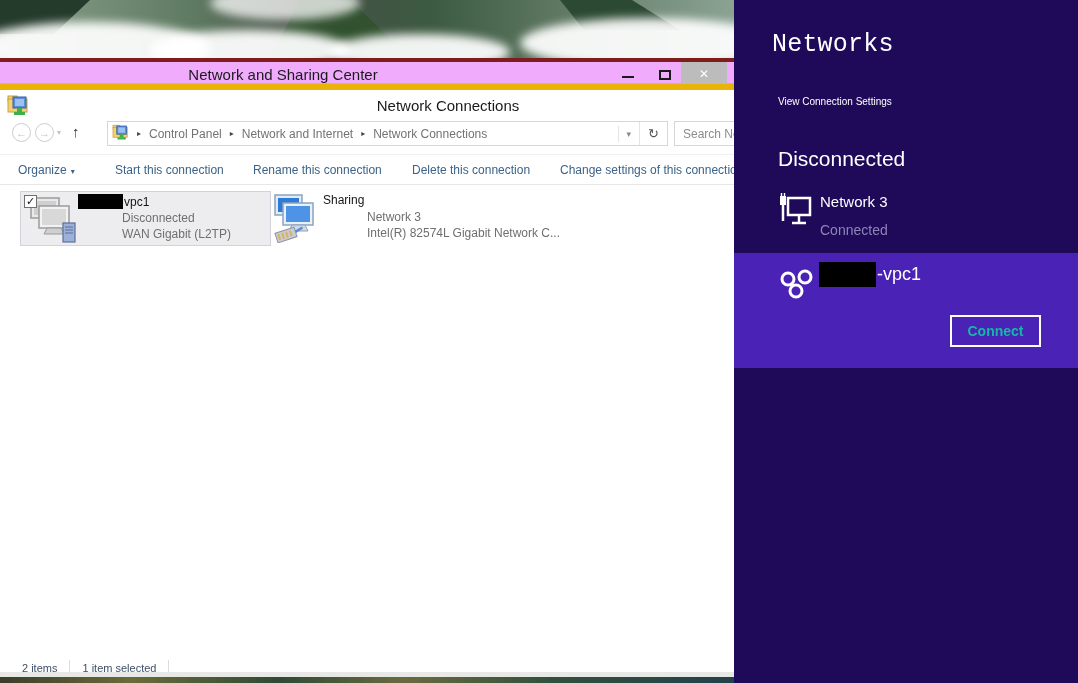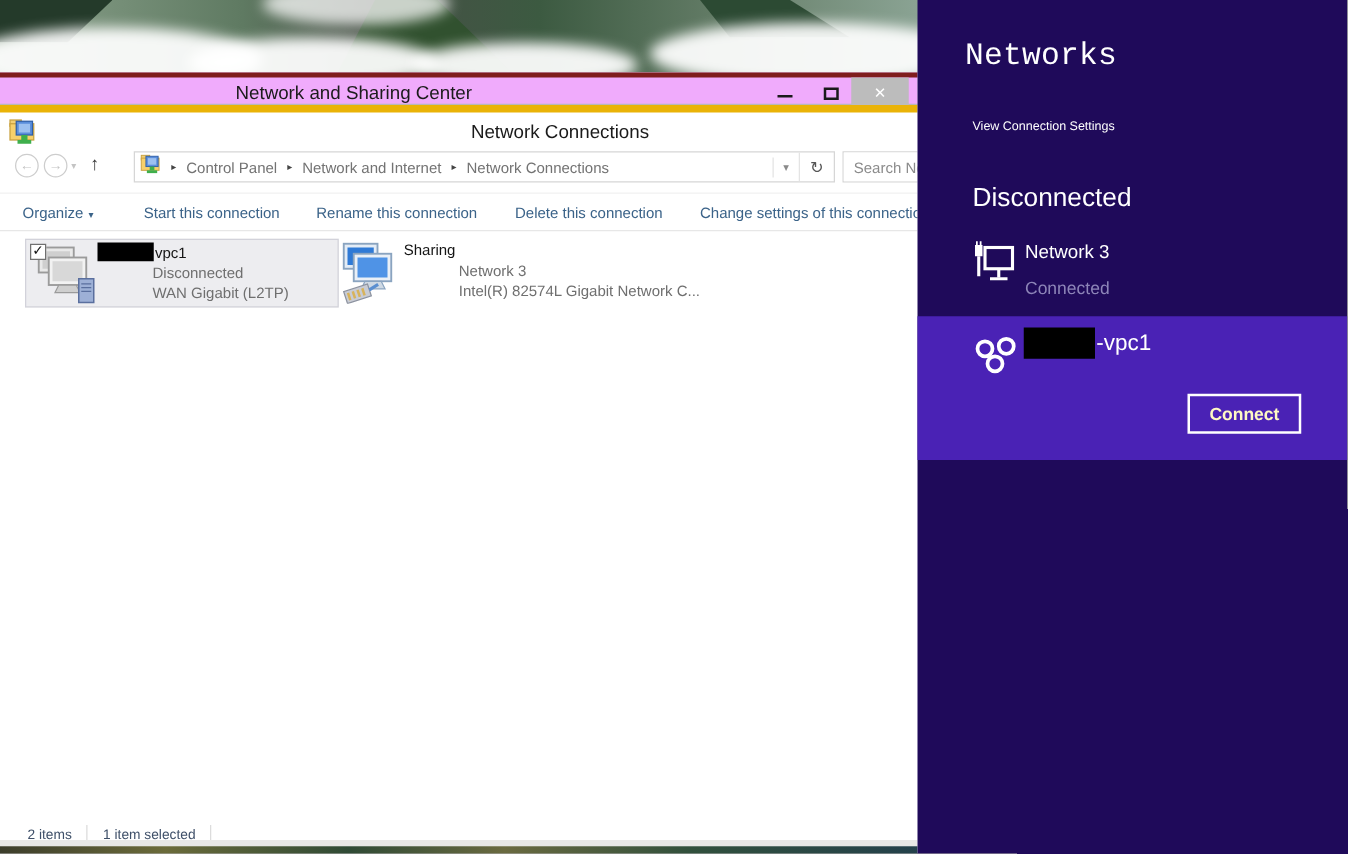--- a/index.html
+++ b/index.html
@@ -73,21 +73,21 @@
   .panel-section { position:absolute; left:44px; top:147px; font-size:21px; }
   .net-row { position:absolute; left:0; top:186px; width:344px; height:52px; cursor:pointer; }
   .net-row .net-icon { position:absolute; left:44px; top:6px; }
   .net-name { position:absolute; left:86px; top:7px; font-size:15px; color:#fff; white-space:nowrap; }
   .net-status { position:absolute; left:86px; top:36px; font-size:14px; color:#8d85b8; white-space:nowrap; }
   .vpn-row { position:absolute; left:0; top:253px; width:344px; height:115px; background:#4a22b5; cursor:pointer; }
   .vpn-row .vpn-icon { position:absolute; left:44px; top:14px; }
   .vpn-name { position:absolute; left:85px; top:9px; display:flex; align-items:center; font-size:18px; color:#fff; }
   .redact-lg { width:57px; height:25px; margin-right:1px; }
   .connect-btn { position:absolute; left:216px; top:62px; width:91px; height:32px; background:transparent; border:2px solid #fff;
-    color:#fef9c3; font-size:14px; font-weight:bold; font-family:"Liberation Sans", sans-serif; cursor:pointer; }
+    color:#14b8a6; font-size:14px; font-weight:bold; font-family:"Liberation Sans", sans-serif; cursor:pointer; }
 </style>
 </head>
 <body>
 
 <div class="screen">
 
   <div class="wallpaper">
     <div class="peak" style="left:0;top:0;width:90px;height:34px;background:#243a2a;clip-path:polygon(0 0,100% 0,60% 100%,0 100%);"></div>
     <div class="peak" style="left:270px;top:0;width:200px;height:58px;background:#31512f;clip-path:polygon(15% 0,40% 0,70% 100%,0 100%);"></div>
     <div class="peak" style="left:560px;top:0;width:120px;height:30px;background:#2c4a33;clip-path:polygon(0 0,60% 0,100% 100%,20% 100%);"></div>

